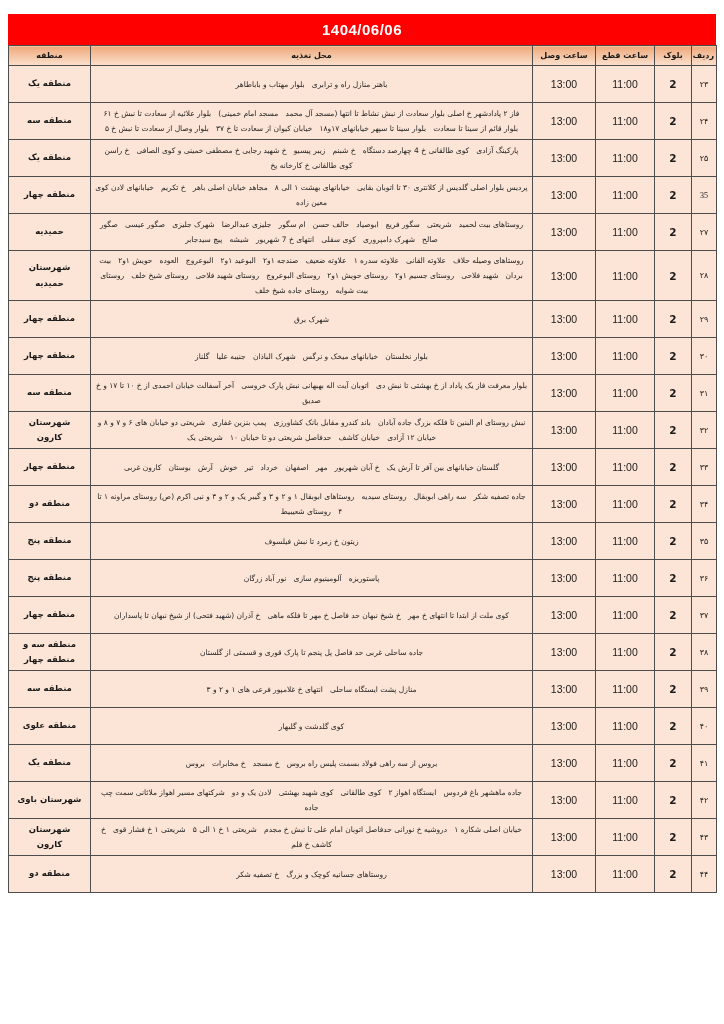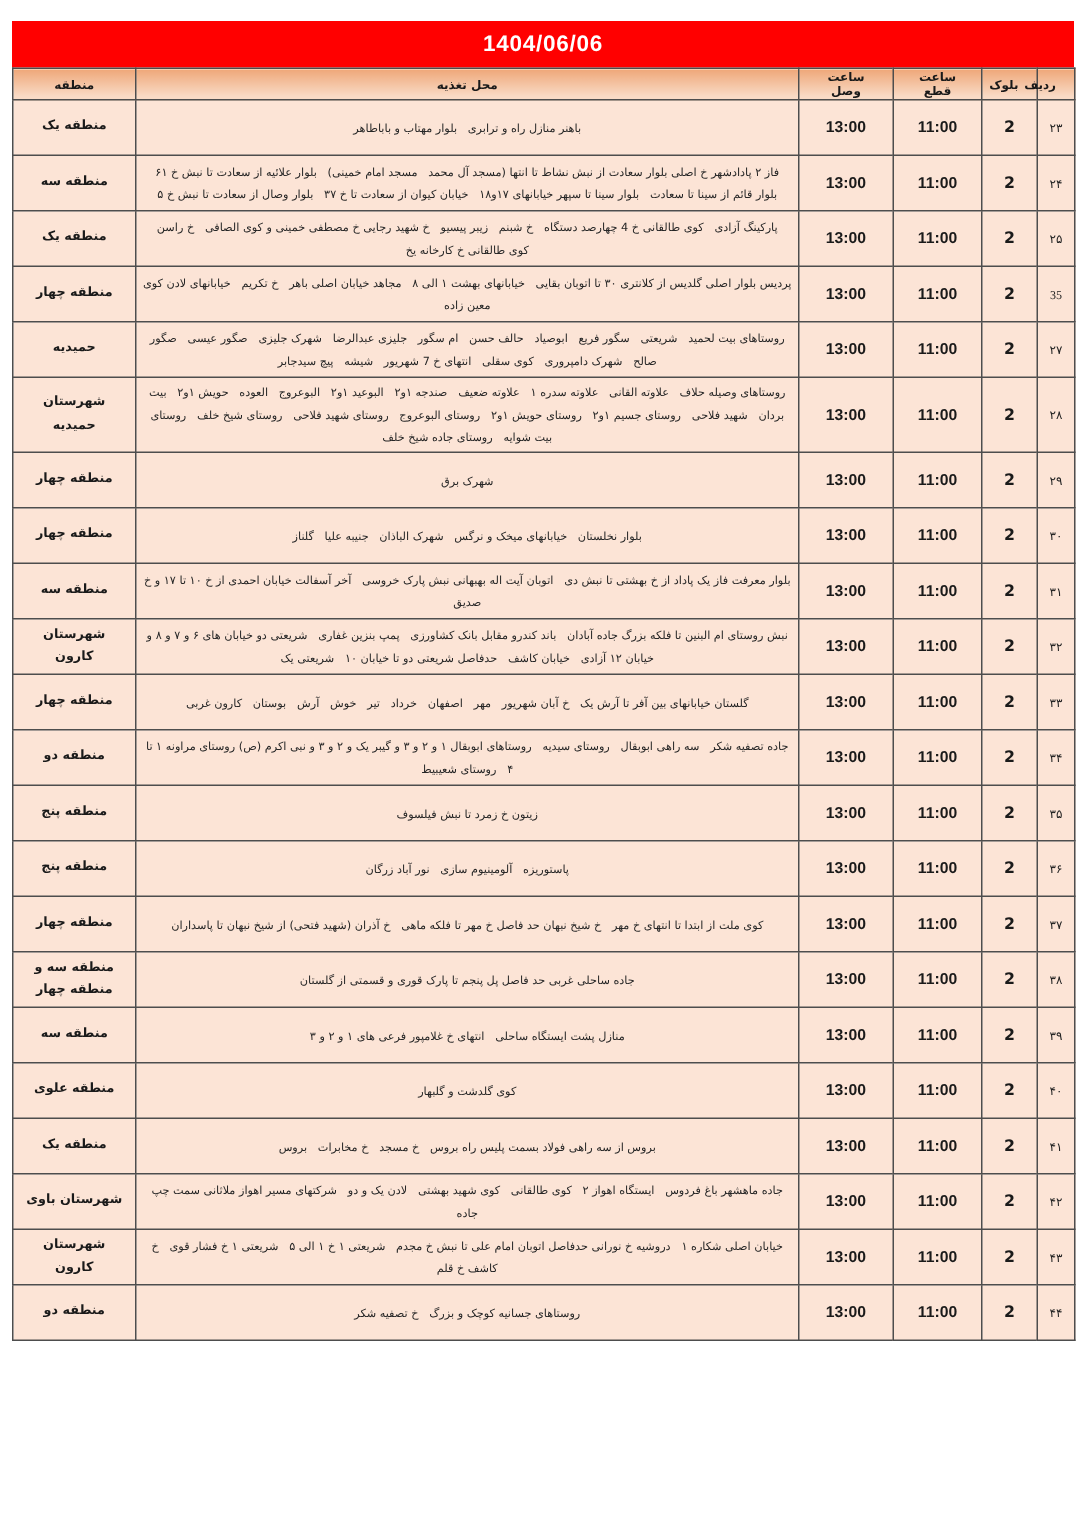--- a/index.html
+++ b/index.html
@@ -19,30 +19,30 @@
     height:31px;display:flex;align-items:center;justify-content:center;
     font-weight:700;font-size:15px;letter-spacing:.5px;
     font-family:"Liberation Sans", sans-serif;
   }
   table.grid{
     width:100%;border-collapse:collapse;direction:rtl;table-layout:fixed;
   }
   .grid th,.grid td{border:1px solid #4d4d4d;}
   .grid th{
     background:linear-gradient(180deg,#efa87a 0%,#f9dbc6 90%);
-    font-size:8px;font-weight:700;color:#1a1a1a;height:17px;padding:1px 12px;
+    font-size:8px;font-weight:700;color:#1a1a1a;height:17px;padding:1px 2px;
   }
   .grid td{
     background:#fce4d6;text-align:center;vertical-align:middle;
     color:#1a1a1a;padding:2px 4px;
   }
   .grid tbody tr{height:37px;}
   td.c-radif{font-size:8px;color:#222;font-family:Liberation Serif, serif;}
   td.c-block{font-size:10.5px;font-weight:700;}
-  td.c-time{font-size:10.5px;font-weight:700;direction:ltr;font-family:"Liberation Sans", sans-serif;}
+  td.c-time{font-size:10.5px;font-weight:400;direction:ltr;font-family:"Liberation Sans", sans-serif;}
   td.c-loc{font-size:7.5px;color:#262626;white-space:pre-wrap;line-height:2;padding:2px 4px;}
   td.c-region{font-size:8.5px;font-weight:700;line-height:1.8;padding:2px 6px;}
 </style>
 </head>
 <body>
 
 <div class="sheet">
 
 
   <div class="date-bar">1404/06/06</div>

